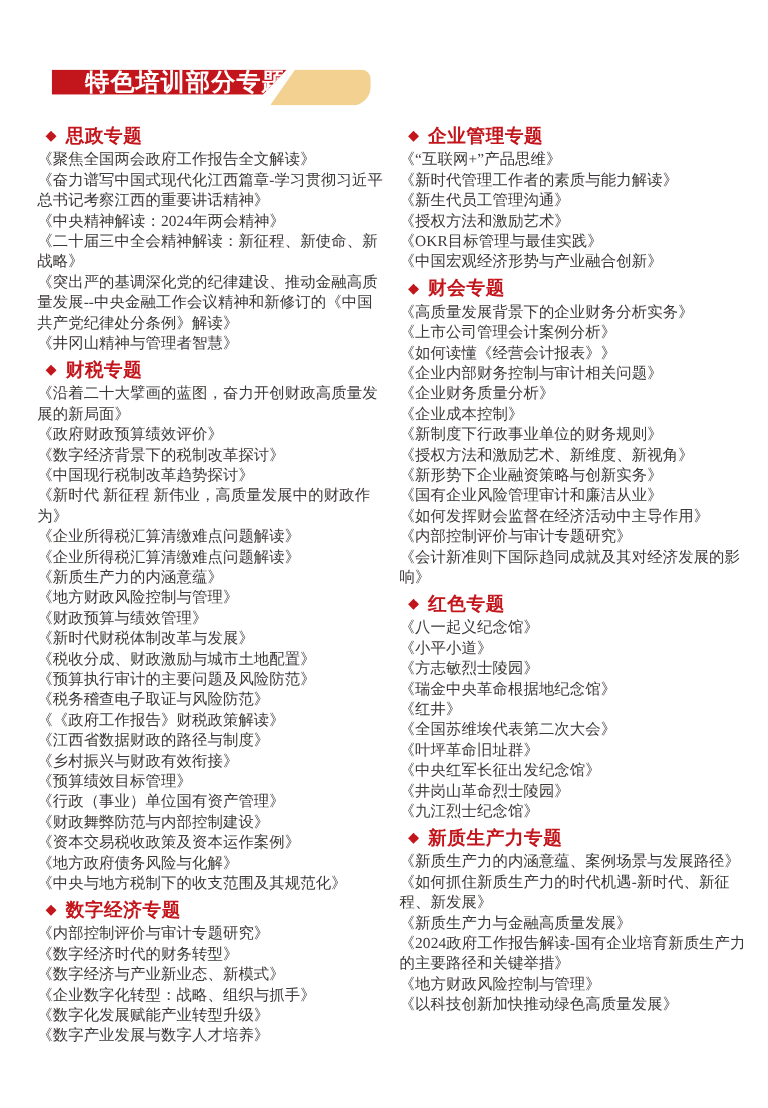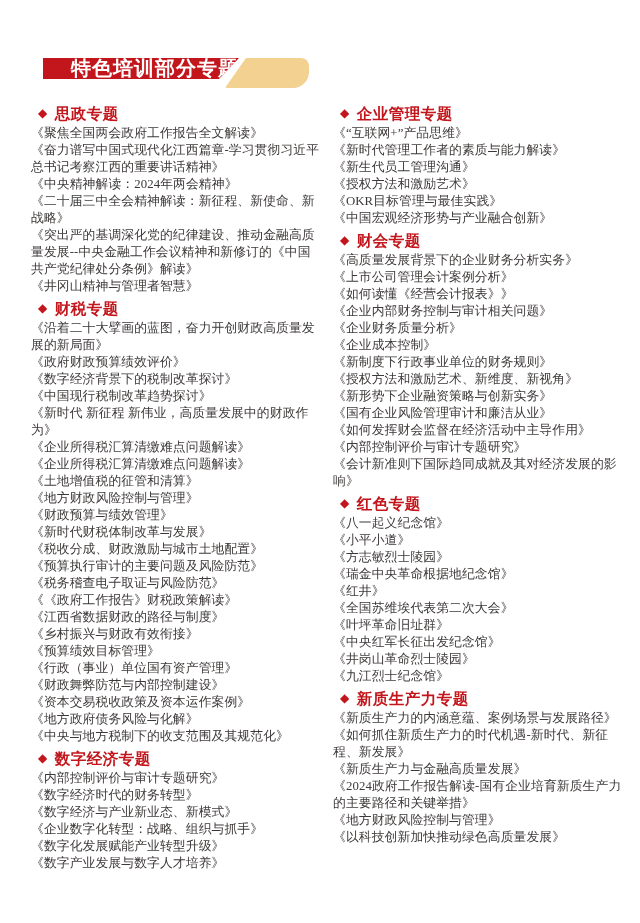--- a/index.html
+++ b/index.html
@@ -85,21 +85,21 @@
         <span class="diamond">◆</span>
         <span>财税专题</span>
       </div>
       <div class="item">《沿着二十大擘画的蓝图，奋力开创财政高质量发展的新局面》</div>
       <div class="item">《政府财政预算绩效评价》</div>
       <div class="item">《数字经济背景下的税制改革探讨》</div>
       <div class="item">《中国现行税制改革趋势探讨》</div>
       <div class="item">《新时代 新征程 新伟业，高质量发展中的财政作为》</div>
       <div class="item">《企业所得税汇算清缴难点问题解读》</div>
       <div class="item">《企业所得税汇算清缴难点问题解读》</div>
-      <div class="item">《土地增值税的征管和清算》</div>
+      <div class="item">《新质生产力的内涵意蕴》</div>
       <div class="item">《地方财政风险控制与管理》</div>
       <div class="item">《财政预算与绩效管理》</div>
       <div class="item">《新时代财税体制改革与发展》</div>
       <div class="item">《税收分成、财政激励与城市土地配置》</div>
       <div class="item">《预算执行审计的主要问题及风险防范》</div>
       <div class="item">《税务稽查电子取证与风险防范》</div>
       <div class="item">《《政府工作报告》财税政策解读》</div>
       <div class="item">《江西省数据财政的路径与制度》</div>
       <div class="item">《乡村振兴与财政有效衔接》</div>
       <div class="item">《预算绩效目标管理》</div>

